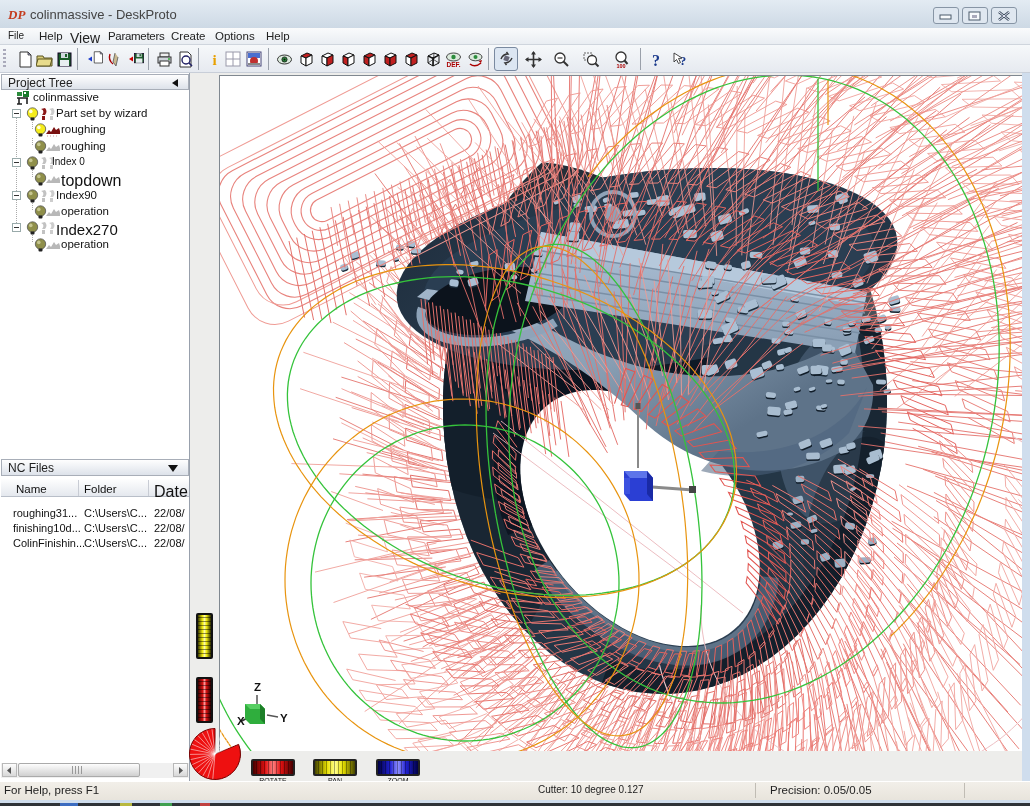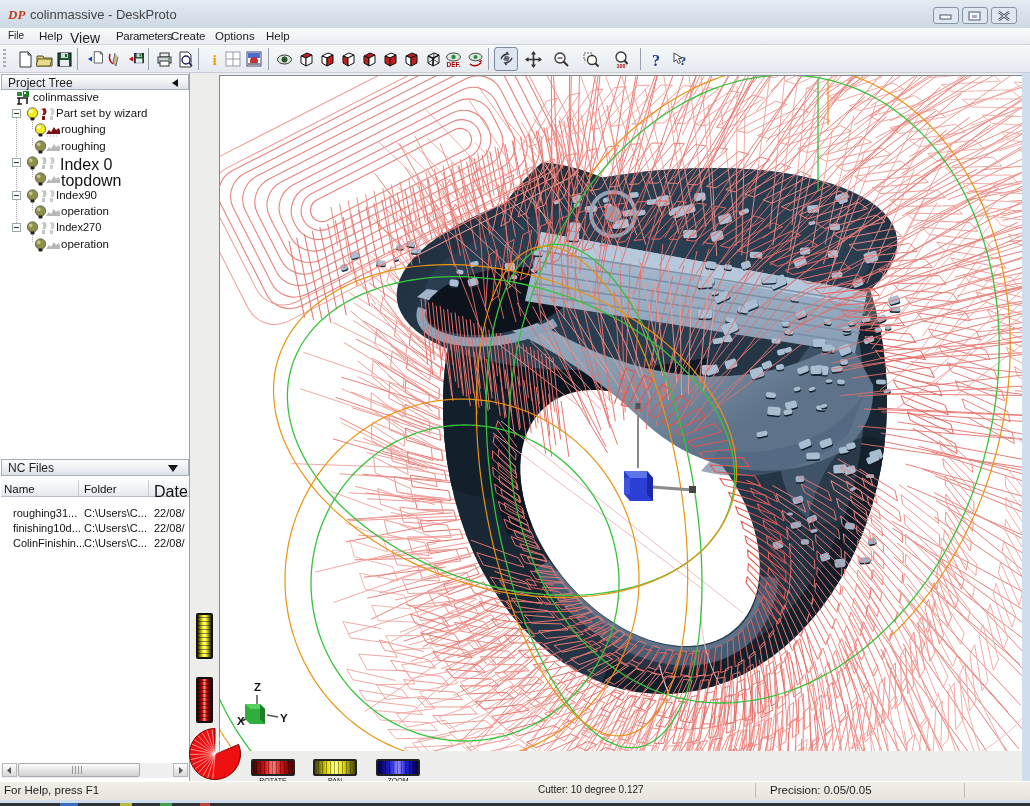--- a/index.html
+++ b/index.html
@@ -16,21 +16,21 @@
 <rect x="36" y="5" width="11" height="8" fill="#f8fafc" stroke="#4a5a6a"></rect>
       <rect x="39" y="8" width="5" height="3" fill="#aab"></rect>
 <path d="M66,5 l10,8 M76,5 l-10,8" stroke="#3a4a5a" stroke-width="2.6"></path>
       <path d="M66,5 l10,8 M76,5 l-10,8" stroke="#eef" stroke-width="1"></path>
     </g>
   </svg>
 <div class="abs" style="left:0;top:28px;width:1030px;height:17px;background:linear-gradient(#fafbfc,#e9edf2);border-bottom:1px solid #cfd5dd"></div>
 <div class="abs" style="top:30px;left:8px;font-size:10px;color:#222">File</div>
 <div class="abs" style="top:30px;left:39px;font-size:11.5px;color:#222">Help</div>
 <div class="abs" style="top:30px;left:70px;font-size:14px;color:#222">View</div>
-<div class="abs" style="top:30px;left:116px;font-size:11.5px;letter-spacing:-0.3px;color:#222">Parameters</div>
+<div class="abs" style="top:30px;left:108px;font-size:11.5px;letter-spacing:-0.3px;color:#222">Parameters</div>
 <div class="abs" style="top:30px;left:171px;font-size:11.5px;color:#222">Create</div>
 <div class="abs" style="top:30px;left:215px;font-size:11.5px;color:#222">Options</div>
 <div class="abs" style="top:30px;left:266px;font-size:11.5px;color:#222">Help</div>
 <div class="abs" style="left:0;top:45px;width:1030px;height:28px;background:linear-gradient(#f6f8fa,#e6eaf0);border-bottom:1px solid #c8ced8"></div>
 <div class="abs" style="left:3px;top:49px;width:3px;height:20px;background-image:repeating-linear-gradient(#aab 0 2px,transparent 2px 4px)"></div>
 <svg style="position:absolute;left:17px;top:51px" width="17" height="17" viewBox="0 0 17 17">
     <path d="M3,1 h8 l3,3 v12 h-11 z" fill="#fff" stroke="#333" stroke-width="1"></path>
     <path d="M11,1 l3,3 h-3 z" fill="#aac" stroke="#333" stroke-width="0.8"></path>
   </svg>
 <svg style="position:absolute;left:36px;top:51px" width="17" height="17" viewBox="0 0 17 17">
@@ -229,21 +229,21 @@
   </div>
 <svg style="position:absolute;left:26px;top:156px" width="13" height="14" viewBox="0 0 13 14">
     <circle cx="6.5" cy="6" r="5.2" fill="#8f8f4a" stroke="#555" stroke-width="0.8"></circle>
     <circle cx="4.8" cy="4.4" r="1.8" fill="#c6c690"></circle>
     <rect x="4.5" y="10.4" width="4" height="3" rx="1" fill="#222"></rect>
   </svg>
 <svg style="position:absolute;left:40px;top:157px" width="16" height="13" viewBox="0 0 16 13">
     <path d="M1,1 c3,1 3,4 1,6 l3,0 c2,-2 2,-5 0,-7 z M2,8 h3 v4 h-3 z" fill="#c2c2c2"></path>
     <path d="M9,1 c3,1 3,4 1,6 l3,0 c2,-2 2,-5 0,-7 z M10,8 h3 v4 h-3 z" fill="#c8c8c8" opacity="0.9"></path>
   </svg>
-<div style="position:absolute;left:60px;top:156px;font-size:16px;color:#111">Index 0</div>
+<div style="position:absolute;left:52px;top:156px;font-size:10px;color:#111">Index 0</div>
 <svg style="position:absolute;left:34px;top:172.3px" width="13" height="14" viewBox="0 0 13 14">
     <circle cx="6.5" cy="6" r="5.2" fill="#8f8f4a" stroke="#555" stroke-width="0.8"></circle>
     <circle cx="4.8" cy="4.4" r="1.8" fill="#c6c690"></circle>
     <rect x="4.5" y="10.4" width="4" height="3" rx="1" fill="#222"></rect>
   </svg>
 <svg style="position:absolute;left:46px;top:173.3px" width="15" height="13" viewBox="0 0 15 13">
     <path d="M0,10 l3,-4 2,2 3,-5 2,3 3,-2 1,3 v3 h-14 z" fill="#b8b8b8"></path>
   </svg>
 <div style="position:absolute;left:61px;top:172.3px;font-size:16px;color:#111">topdown</div>
 <div style="position:absolute;left:12px;top:190.6px;width:9px;height:9px;border:1px solid #9aa;background:#fff">
@@ -273,36 +273,36 @@
   </div>
 <svg style="position:absolute;left:26px;top:221.2px" width="13" height="14" viewBox="0 0 13 14">
     <circle cx="6.5" cy="6" r="5.2" fill="#8f8f4a" stroke="#555" stroke-width="0.8"></circle>
     <circle cx="4.8" cy="4.4" r="1.8" fill="#c6c690"></circle>
     <rect x="4.5" y="10.4" width="4" height="3" rx="1" fill="#222"></rect>
   </svg>
 <svg style="position:absolute;left:40px;top:222.2px" width="16" height="13" viewBox="0 0 16 13">
     <path d="M1,1 c3,1 3,4 1,6 l3,0 c2,-2 2,-5 0,-7 z M2,8 h3 v4 h-3 z" fill="#c2c2c2"></path>
     <path d="M9,1 c3,1 3,4 1,6 l3,0 c2,-2 2,-5 0,-7 z M10,8 h3 v4 h-3 z" fill="#c8c8c8" opacity="0.9"></path>
   </svg>
-<div style="position:absolute;left:56px;top:221.2px;font-size:11px;color:#111">Index270</div>
+<div style="position:absolute;left:56px;top:221.2px;font-size:15px;color:#111">Index270</div>
 <svg style="position:absolute;left:34px;top:237.5px" width="13" height="14" viewBox="0 0 13 14">
     <circle cx="6.5" cy="6" r="5.2" fill="#8f8f4a" stroke="#555" stroke-width="0.8"></circle>
     <circle cx="4.8" cy="4.4" r="1.8" fill="#c6c690"></circle>
     <rect x="4.5" y="10.4" width="4" height="3" rx="1" fill="#222"></rect>
   </svg>
 <svg style="position:absolute;left:46px;top:238.5px" width="15" height="13" viewBox="0 0 15 13">
     <path d="M0,10 l3,-4 2,2 3,-5 2,3 3,-2 1,3 v3 h-14 z" fill="#b8b8b8"></path>
   </svg>
 <div style="position:absolute;left:61px;top:237.5px;font-size:11.5px;color:#111">operation</div>
 <div class="abs" style="left:1px;top:459px;width:188px;height:17px;background:linear-gradient(#fefefe,#dde2ea);border:1px solid #a8aeb8;font-size:12px;color:#222;padding:1px 0 0 6px">NC Files</div>
 <svg class="abs" style="left:167px;top:464px" width="12" height="9">
     <path d="M1,1 L11,1 L6,8 Z" fill="#111"></path>
   </svg>
 <div class="abs" style="left:1px;top:479px;width:188px;height:18px;background:linear-gradient(#fefefe,#e4e8ee);border-bottom:1px solid #b8bec8"></div>
-<div class="abs" style="left:4px;top:483px;font-size:11.5px;color:#111">Name</div>
+<div class="abs" style="left:16px;top:483px;font-size:11.5px;color:#111">Name</div>
 <div class="abs" style="left:84px;top:483px;font-size:11.5px;color:#111">Folder</div>
 <div class="abs" style="left:154px;top:483px;font-size:16px;color:#111">Date</div>
 <div class="abs" style="left:78px;top:480px;width:1px;height:16px;background:#c8ccd4"></div>
 <div class="abs" style="left:148px;top:480px;width:1px;height:16px;background:#c8ccd4"></div>
 <div style="position:absolute;left:13px;top:507px;font-size:11px;color:#111;white-space:nowrap">roughing31...</div>
 <div style="position:absolute;left:84px;top:507px;font-size:11px;color:#111;white-space:nowrap">C:\Users\C...</div>
 <div style="position:absolute;left:154px;top:507px;font-size:11px;color:#111;white-space:nowrap">22/08/</div>
 <div style="position:absolute;left:13px;top:522px;font-size:11px;color:#111;white-space:nowrap">finishing10d...</div>
 <div style="position:absolute;left:84px;top:522px;font-size:11px;color:#111;white-space:nowrap">C:\Users\C...</div>
 <div style="position:absolute;left:154px;top:522px;font-size:11px;color:#111;white-space:nowrap">22/08/</div>

